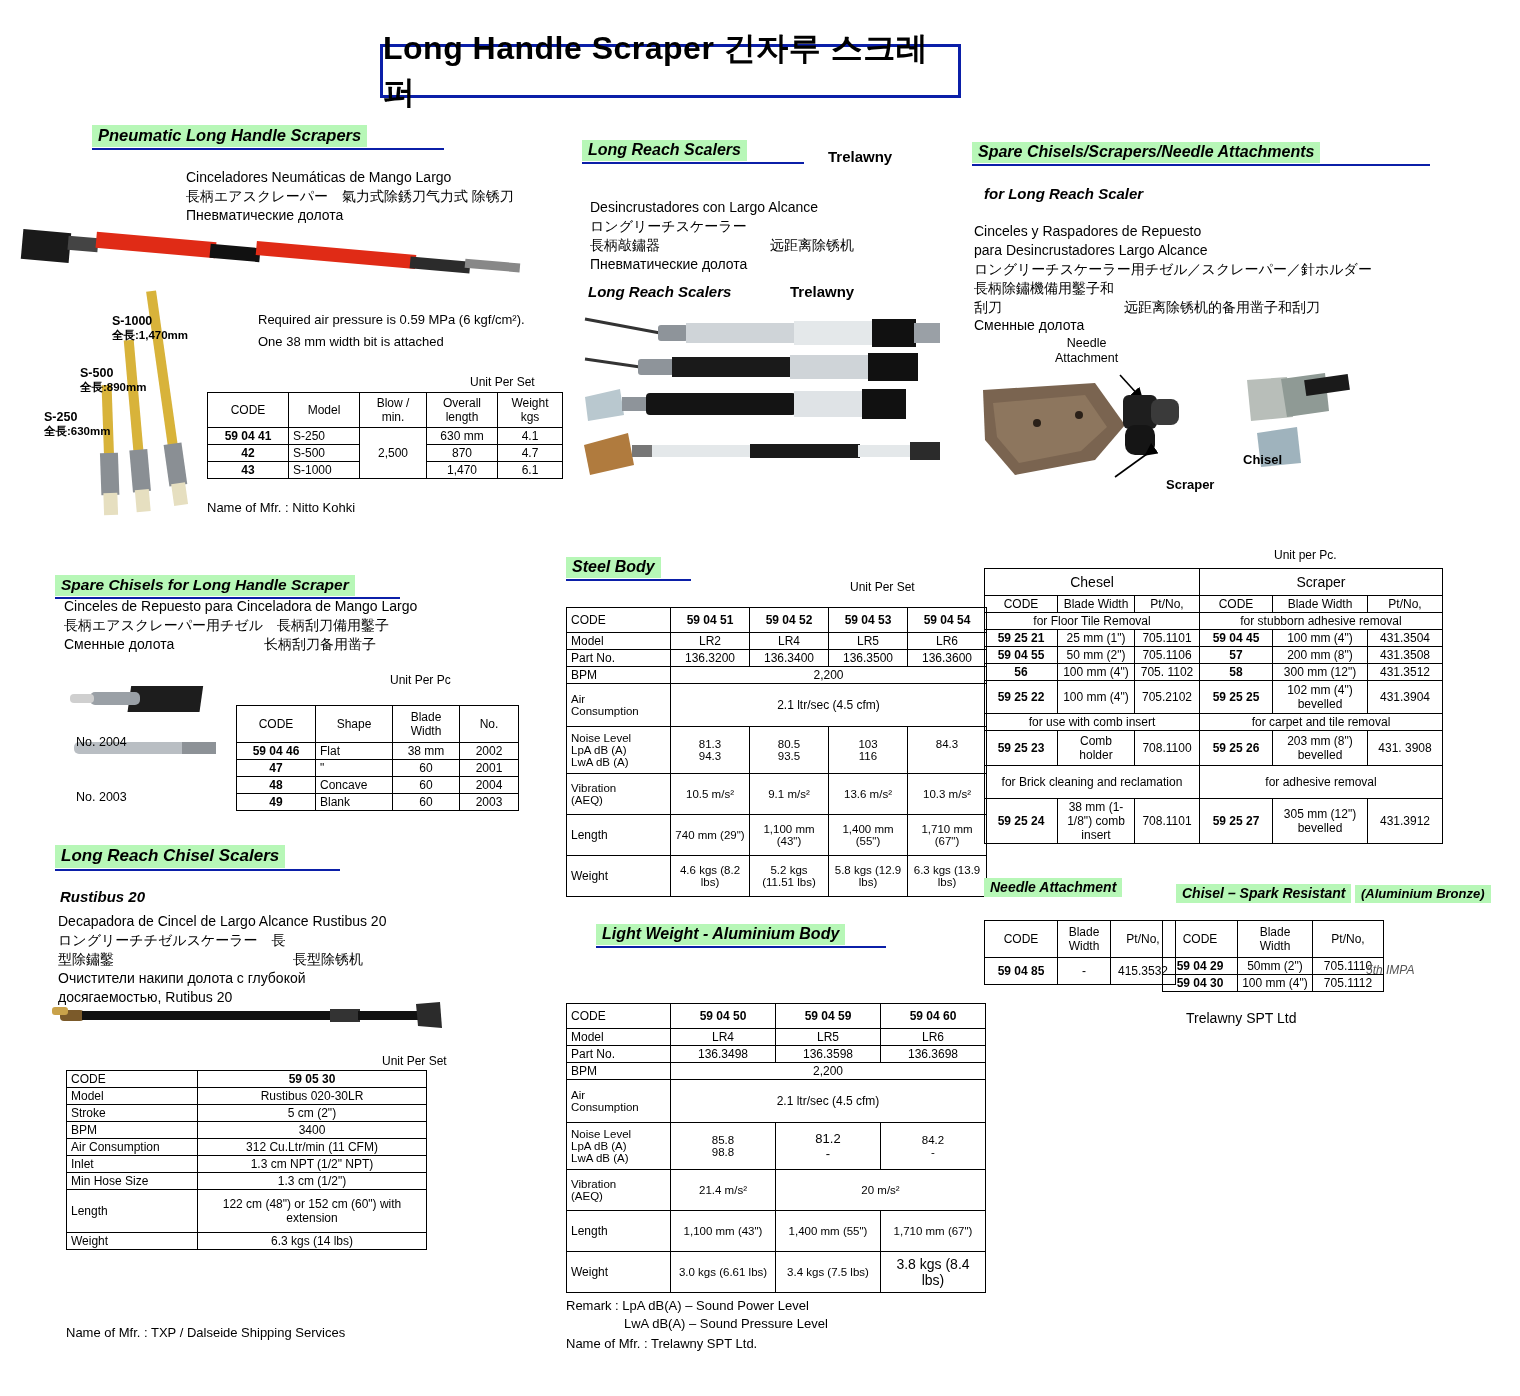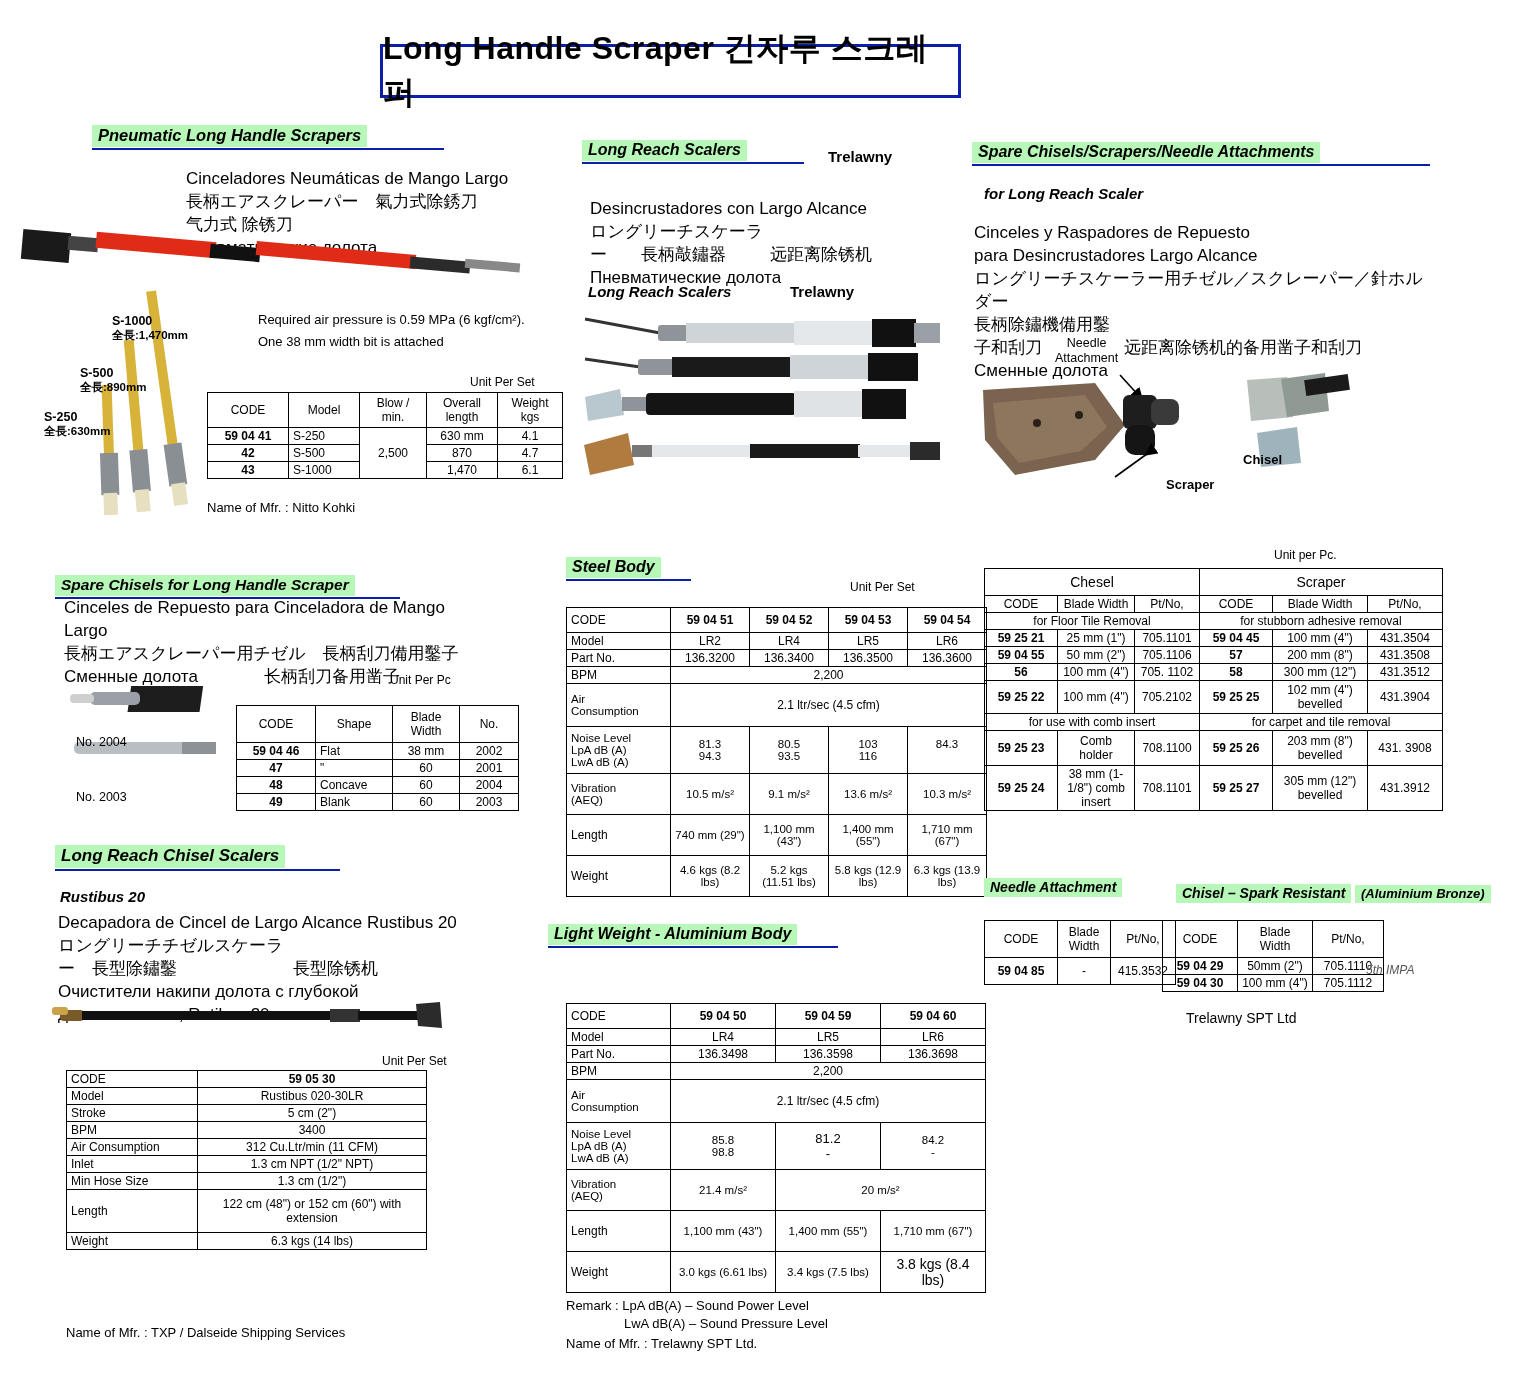--- a/index.html
+++ b/index.html
@@ -20,21 +20,21 @@
   .title-box .t{
     font-weight:bold;font-size:32px;letter-spacing:.5px;
   }
   
   .hdr{
     font-style:italic;font-weight:bold;font-size:16.5px;
     background:#b7f7b7;display:inline-block;padding:1px 6px 2px 6px;
     white-space:nowrap;
   }
   .hdr-ul{border-bottom:2.5px solid #0b1fa8;height:0;}
-  .sub{font-size:17px;line-height:1.35;}
+  .sub{font-size:14px;line-height:1.35;}
   .plain{font-size:13px;}
   .bold{font-weight:bold;}
   .ital{font-style:italic;}
   
   table{border-collapse:collapse;}
   table.g td, table.g th{
     border:1px solid #000;font-size:12px;padding:1px 4px;
     text-align:center;vertical-align:middle;
   }
   table.g td.l{text-align:left;}
@@ -361,21 +361,21 @@
   <tr>
     <td class="l" style="height:38px">Weight</td>
     <td style="font-size:11.5px">4.6 kgs (8.2 lbs)</td>
     <td style="font-size:11.5px">5.2 kgs (11.51 lbs)</td>
     <td style="font-size:11.5px">5.8 kgs (12.9 lbs)</td>
     <td style="font-size:11.5px">6.3 kgs (13.9 lbs)</td>
   </tr>
 </tbody>
   </table>
 
-<div class="abs" style="left:548px;top:924px;">
+<div class="abs" style="left:596px;top:924px;">
   <div class="hdr" style="font-size:16px">Light Weight - Aluminium Body</div>
   <div class="hdr-ul" style="width:290px;margin-top:1px;"></div>
 </div>
 
 <table class="g abs" style="left:566px;top:1003px;">
   <tbody>
       <tr>
     <td class="l" style="width:95px;height:22px">CODE</td>
     <td class="bold" style="width:96px">59 04 50</td>
     <td class="bold" style="width:96px">59 04 59</td>
@@ -531,20 +531,24 @@
   </tr>
   <tr>
     <td class="bold" style="height:32px">59 25 23</td>
     <td>Comb holder</td>
     <td>708.1100</td>
     <td class="bold">59 25 26</td>
     <td>203 mm (8") bevelled</td>
     <td>431. 3908</td>
   </tr>
   <tr>
+    <td colspan="3" style="height:30px">for Brick cleaning and reclamation</td>
+    <td colspan="3">for adhesive removal</td>
+  </tr>
+  <tr>
     <td class="bold" style="height:40px">59 25 24</td>
     <td>38 mm (1-1/8") comb insert</td>
     <td>708.1101</td>
     <td class="bold">59 25 27</td>
     <td>305  mm (12") bevelled</td>
     <td>431.3912</td>
   </tr>
 </tbody>
   </table>
 

